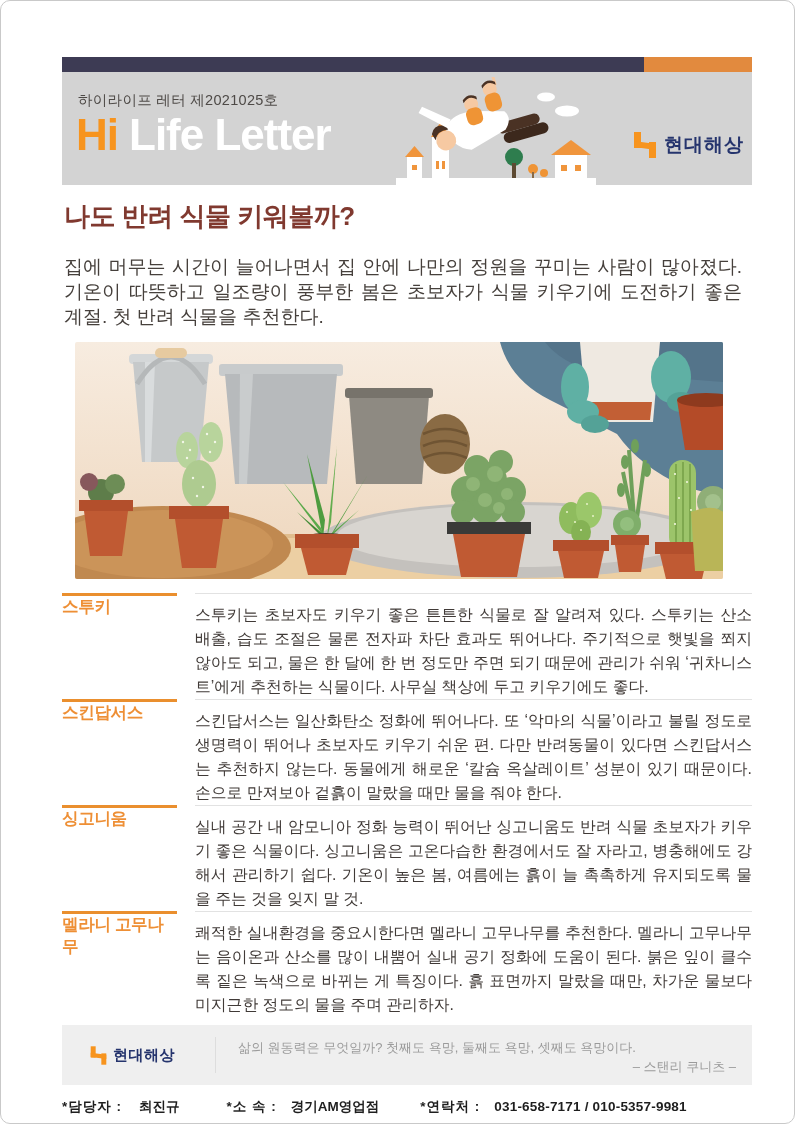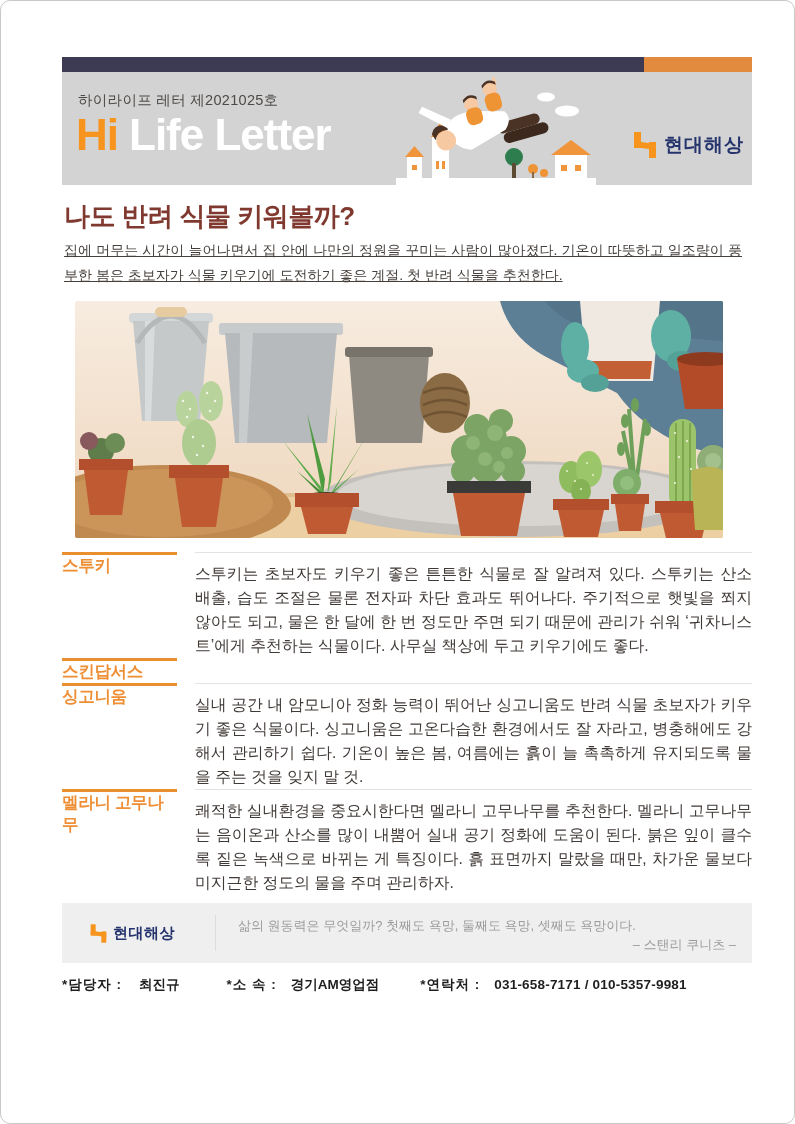--- a/index.html
+++ b/index.html
@@ -18,21 +18,21 @@
   .issue-label { padding:19px 0 0 16px; font-size:14.5px; color:#4e4a47; letter-spacing:.3px; }
   .masthead { margin:3px 0 0 14px; font-size:44px; font-weight:bold; line-height:1; letter-spacing:-1px; }
   .masthead .hi { color:#f7941e; }
   .masthead .rest { color:#ffffff; margin-left:11px; }
   .fly-illu { position:absolute; left:334px; bottom:0; width:200px; height:108px; }
   .brand-logo { position:absolute; right:8px; top:60px; display:flex; align-items:center; gap:7px; }
   .brand-logo .h-icon { width:24px; height:26px; }
   .brand-logo .brand-text { font-size:19px; font-weight:bold; color:#25346d; letter-spacing:1px; }
   
   .article-title { margin:14px 0 0 2px; font-size:26px; font-weight:bold; color:#80392f; letter-spacing:-.5px; }
-  .article-intro { margin:4px 0 0 2px; width:678px; font-size:14px; line-height:25px; color:#46403c; text-align:justify;text-decoration:underline; }
+  .article-intro { margin:20px 0 0 2px; width:678px; font-size:19px; line-height:25px; color:#46403c; text-align:justify; }
   .photo { margin:13px 0 0 13px; width:648px; height:237px; border-radius:2px; overflow:hidden; display:block; }
   
   .sections { margin-top:14px; }
   .section { display:flex; align-items:stretch; }
   .sec-label-col { width:115px; border-top:3px solid #ea8f2e; 
                    font-size:16.5px; font-weight:600; color:#ee8f35; letter-spacing:-.3px; }
   .sec-body-col { flex:1; margin-left:18px; border-top:1px solid #e2e2e2; padding-top:9px;
                   font-size:15.8px; line-height:24px; color:#403a37; text-align:justify; }
   .sec-body-col { min-height:96px; }
   
@@ -265,20 +265,21 @@
     <path d="M616 170 q26 -10 36 4 l-2 55 l-30 0 Z" fill="#b9b557"></path>
   </svg>
 
   <div class="sections">
     <div class="section">
       <div class="sec-label-col">스투키</div>
       <div class="sec-body-col">스투키는 초보자도 키우기 좋은 튼튼한 식물로 잘 알려져 있다. 스투키는 산소 배출, 습도 조절은 물론 전자파 차단 효과도 뛰어나다. 주기적으로 햇빛을 쬐지 않아도 되고, 물은 한 달에 한 번 정도만 주면 되기 때문에 관리가 쉬워 ‘귀차니스트’에게 추천하는 식물이다. 사무실 책상에 두고 키우기에도 좋다.</div>
     </div>
     <div class="section">
       <div class="sec-label-col">스킨답서스</div>
+      <div class="sec-body-col">스킨답서스는 일산화탄소 정화에 뛰어나다. 또 ‘악마의 식물’이라고 불릴 정도로 생명력이 뛰어나 초보자도 키우기 쉬운 편. 다만 반려동물이 있다면 스킨답서스는 추천하지 않는다. 동물에게 해로운 ‘칼슘 옥살레이트’ 성분이 있기 때문이다. 손으로 만져보아 겉흙이 말랐을 때만 물을 줘야 한다.</div>
     </div>
     <div class="section">
       <div class="sec-label-col">싱고니움</div>
       <div class="sec-body-col">실내 공간 내 암모니아 정화 능력이 뛰어난 싱고니움도 반려 식물 초보자가 키우기 좋은 식물이다. 싱고니움은 고온다습한 환경에서도 잘 자라고, 병충해에도 강해서 관리하기 쉽다. 기온이 높은 봄, 여름에는 흙이 늘 촉촉하게 유지되도록 물을 주는 것을 잊지 말 것.</div>
     </div>
     <div class="section">
       <div class="sec-label-col">멜라니 고무나무</div>
       <div class="sec-body-col">쾌적한 실내환경을 중요시한다면 멜라니 고무나무를 추천한다. 멜라니 고무나무는 음이온과 산소를 많이 내뿜어 실내 공기 정화에 도움이 된다. 붉은 잎이 클수록 짙은 녹색으로 바뀌는 게 특징이다. 흙 표면까지 말랐을 때만, 차가운 물보다 미지근한 정도의 물을 주며 관리하자.</div>
     </div>
   </div>

